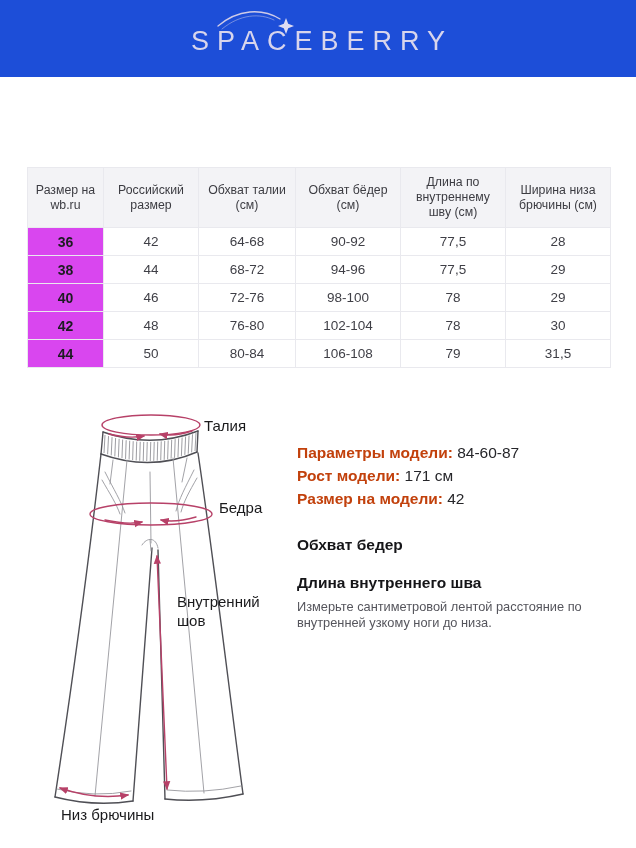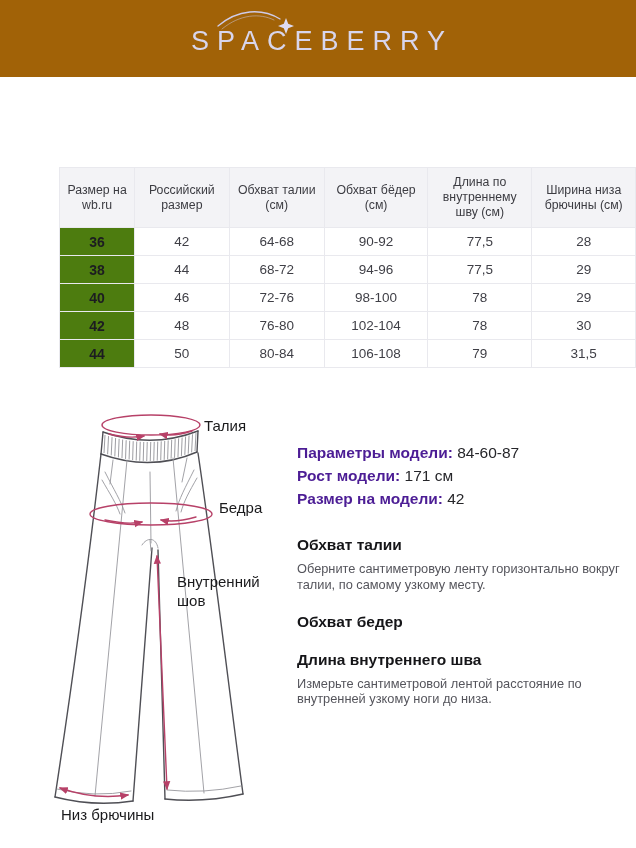--- a/index.html
+++ b/index.html
@@ -1,50 +1,50 @@
 <!DOCTYPE html>
 <html><head>
 <meta charset="utf-8">
 <style>
   html,body{margin:0;padding:0;background:#fff;}
   .page{position:relative;width:636px;height:848px;background:#ffffff;overflow:hidden;
         font-family:"Liberation Sans", sans-serif;}
 
   
-  .header{position:absolute;left:0;top:0;width:636px;height:77px;background:#a16207;}
+  .header{position:absolute;left:0;top:0;width:636px;height:77px;background:#1d4ed8;}
   .logo-wrap{position:relative;width:100%;height:100%;display:flex;align-items:center;justify-content:center;}
   .logo-text{color:#d8d5ec;font-size:27px;font-weight:400;letter-spacing:8px;margin-left:8px;margin-top:6px;}
   .logo-star{position:absolute;left:212px;top:6px;width:92px;height:32px;}
 
   
-  .size-table{position:absolute;left:27px;top:167px;border-collapse:collapse;table-layout:fixed;margin-left:32px;}
+  .size-table{position:absolute;left:27px;top:167px;border-collapse:collapse;table-layout:fixed;}
   .size-table th{height:55px;background:#f3f3f6;border:1px solid #e9e9ee;
       font-size:12.3px;font-weight:500;color:#3c3c42;line-height:15px;text-align:center;
       padding:2px 4px;vertical-align:middle;}
   .size-table td{height:27px;background:#ffffff;border:1px solid #e9e9ee;text-align:center;
       font-size:13.5px;color:#3f3f46;padding:0 2px;vertical-align:middle;}
-  .size-table td:first-child{font-weight:700;background:#4d7c0f;color:#1c1c21;font-size:14px;}
+  .size-table td:first-child{font-weight:700;background:#d946ef;color:#1c1c21;font-size:14px;}
 
   
   .pants-svg{position:absolute;left:30px;top:398px;width:250px;height:440px;}
   .outline{fill:none;stroke:#4f4f55;stroke-width:1.4;stroke-linecap:round;}
   .thin{fill:none;stroke:#97979d;stroke-width:0.9;stroke-linecap:round;}
   .rib line{stroke:#84848a;stroke-width:0.8;}
   .meas{fill:none;stroke:#b74168;stroke-width:1.4;stroke-linecap:round;}
 
   .diagram-label{position:absolute;font-size:15px;font-weight:400;color:#1a1a1c;line-height:19px;}
   .lbl-waist{left:204px;top:416px;}
   .lbl-hips{left:219px;top:498px;}
-  .lbl-inseam{left:177px;top:572px;width:98px;}
+  .lbl-inseam{left:177px;top:592px;width:98px;}
   .lbl-hem{left:61px;top:805px;}
 
   
   .info-col{position:absolute;left:297px;top:441px;width:326px;}
   .mi-line{font-size:15.5px;line-height:23px;color:#26262a;}
-  .mi-label{font-weight:700;color:#4c1d95;}
+  .mi-label{font-weight:700;color:#c2410c;}
   .mi-value{font-weight:400;color:#26262a;}
   .measure-guide{margin-top:26px;}
   .guide-section{margin-top:20px;}
   .guide-section:first-child{margin-top:0;}
   .guide-title{font-size:15.5px;font-weight:700;color:#151518;margin:0 0 7px 0;}
   .guide-text{font-size:12.8px;line-height:15.8px;color:#55555c;margin:0;}
 </style>
 </head>
 <body>
 
@@ -206,24 +206,20 @@
   <div class="diagram-label lbl-hem">Низ брючины</div>
 
   <div class="info-col">
     <div>
         <div class="mi-line"><span class="mi-label">Параметры модели: </span><span class="mi-value">84-60-87</span></div>
         <div class="mi-line"><span class="mi-label">Рост модели: </span><span class="mi-value">171 см</span></div>
         <div class="mi-line"><span class="mi-label">Размер на модели: </span><span class="mi-value">42</span></div>
       </div>
     <div class="measure-guide">
         <div class="guide-section">
-          <div class="guide-title">Обхват талии</div>
-          <p class="guide-text">Оберните сантиметровую ленту горизонтально вокруг талии, по самому узкому месту.</p>
-        </div>
-        <div class="guide-section">
           <div class="guide-title">Обхват бедер</div>
         </div>
         <div class="guide-section">
           <div class="guide-title">Длина внутреннего шва</div>
           <p class="guide-text">Измерьте сантиметровой лентой расстояние по внутренней узкому ноги до низа.</p>
         </div>
       </div>
   </div>
 
 </div>

